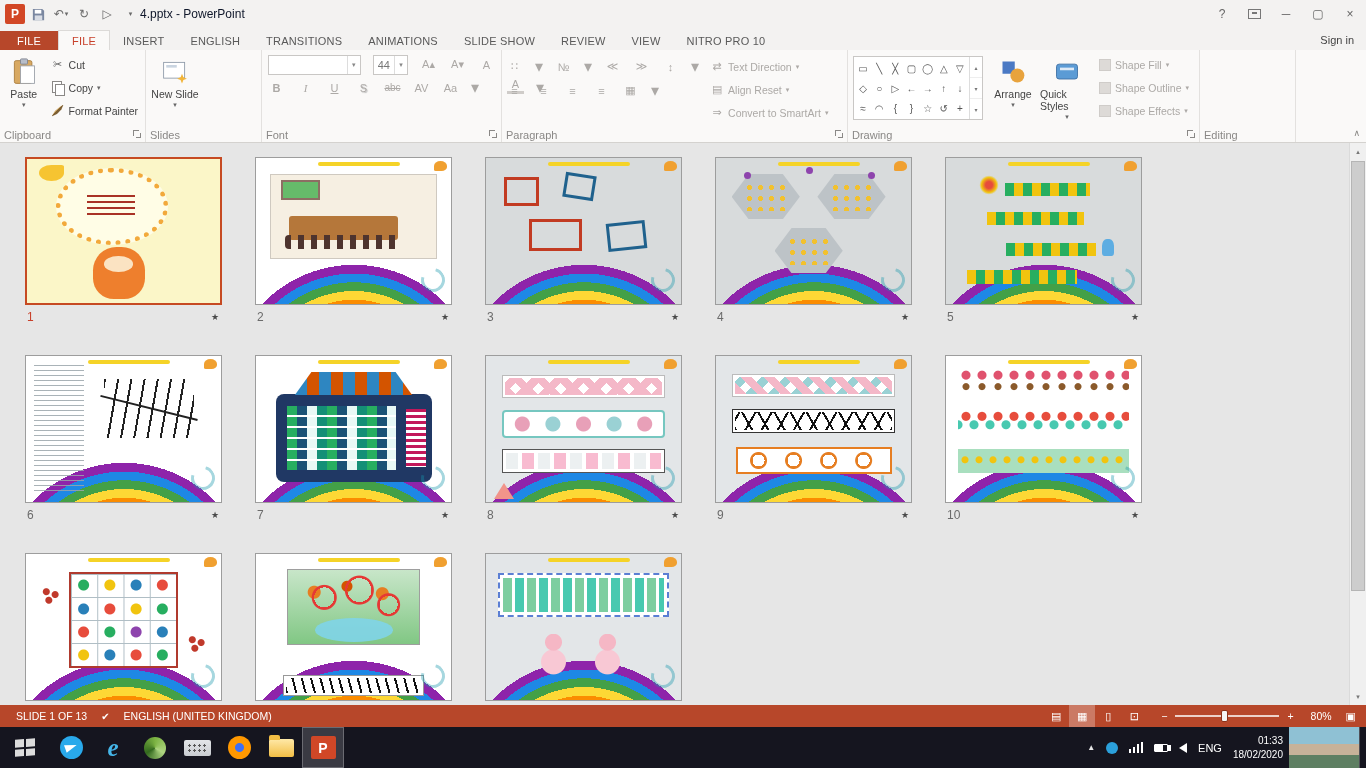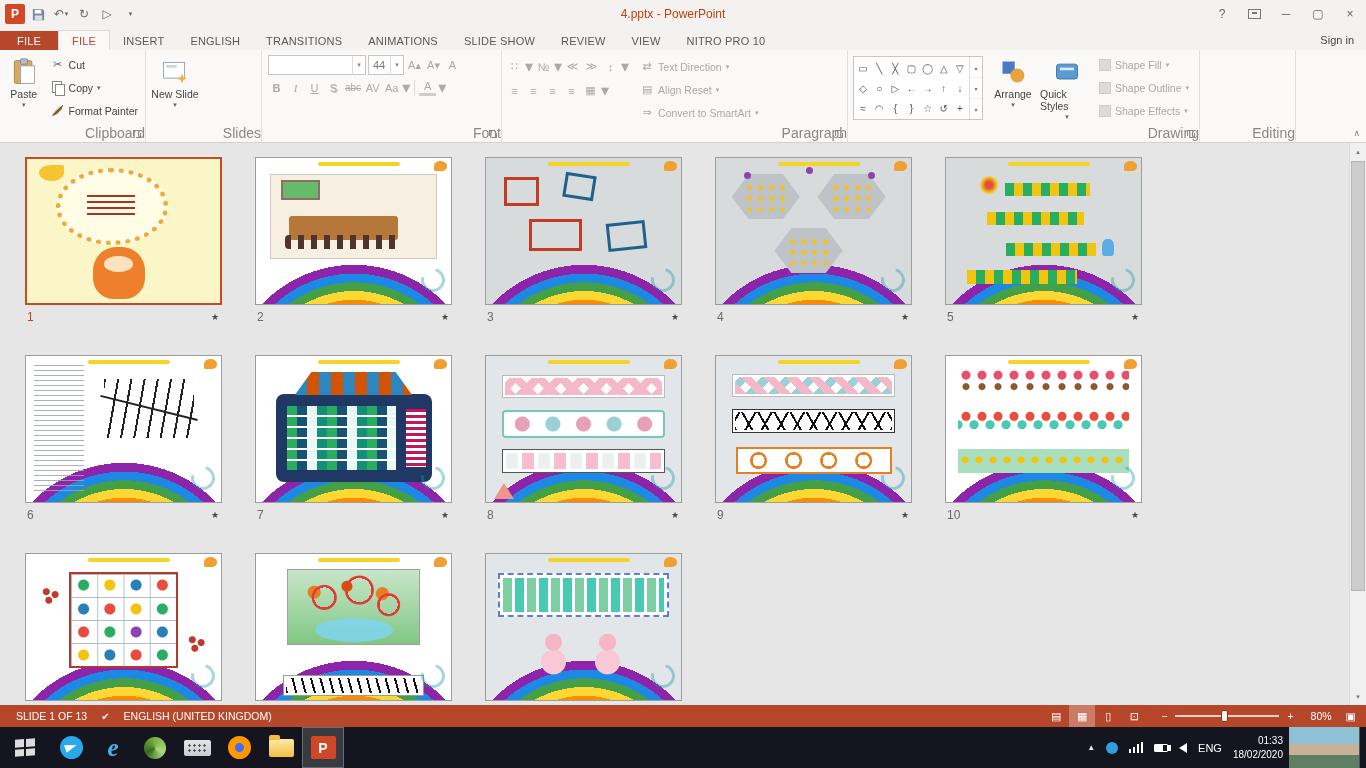--- a/index.html
+++ b/index.html
@@ -8,38 +8,38 @@
   .window { position:relative; width:1366px; height:768px; }
 
   
   .titlebar { height:28px; background:#F3F2F1; display:flex; align-items:center; }
   .qat { display:flex; align-items:center; gap:3px; padding-left:5px; }
   .applogo { width:20px; height:20px; background:#D24726; color:#fff; font-size:12px; font-weight:bold;
              display:flex; align-items:center; justify-content:center; border-radius:2px; }
   .qbtn { min-width:20px; height:20px; display:flex; align-items:center; justify-content:center;
           font-size:12px; color:#6A6A6A; }
   .qbtn .dd { font-size:7px; margin-left:1px; color:#6A6A6A; }
-  .wtitle { flex:1; text-align:center; font-size:12px; color:#c2410c; }
+  .wtitle { flex:1; font-size:12px; color:#0f172a; }
   .winctrl { display:flex; height:28px; }
   .wc { width:32px; height:28px; display:flex; align-items:center; justify-content:center; font-size:12px; color:#666; }
   .ribbon-opts { width:13px; height:10px; border:1px solid #777; position:relative; }
   .ribbon-opts::after { content:""; position:absolute; left:3px; top:2px; width:5px; height:3px; border-top:2px solid #777; }
 
   
   .tabrow { height:22px; background:#F3F2F1; display:flex; align-items:flex-end; position:relative; }
   .tab { padding:4px 13px 3px; font-size:11px; color:#595959; letter-spacing:.2px; white-space:nowrap; }
   .tab.file { background:#B7472A; color:#fff; padding:4px 17px 3px; }
   .tab.active { background:#FAF9F8; color:#C8412B; border:1px solid #DCDAD8; border-bottom:none; }
   .signin { position:absolute; right:12px; bottom:4px; font-size:11px; color:#444; }
 
   
   .ribbon { height:93px; background:#FAF9F8; border-bottom:1px solid #D4D2CF; display:flex; position:relative; overflow:hidden; }
   .group { position:relative; border-right:1px solid #E3E1DF; padding:3px 2px 15px; flex-shrink:0; }
   .gbody { display:flex; height:75px; }
-  .glabel { position:absolute; bottom:1px; left:16px; right:0; text-align:right; font-size:14px; color:#8A8886; }
+  .glabel { position:absolute; bottom:1px; left:4px; right:0; text-align:left; font-size:11px; color:#8A8886; }
   .launcher { position:absolute; right:3px; bottom:3px; width:9px; height:9px; }
   .launcher::before { content:""; position:absolute; left:0; top:0; width:5px; height:5px; border-left:1px solid #8A8886; border-top:1px solid #8A8886; }
   .launcher::after { content:""; position:absolute; right:1px; bottom:1px; width:4px; height:4px; border-right:1px solid #8A8886; border-bottom:1px solid #8A8886; }
 
   .bigbtn { width:54px; display:flex; flex-direction:column; align-items:center; padding-top:3px;
             font-size:10.5px; color:#444; text-align:left; line-height:1.15; }
   .bigbtn .bicon { height:32px; display:flex; align-items:center; }
   .bigbtn .dd { font-size:7px; color:#666; margin-top:1px; }
   .stack { display:flex; flex-direction:column; justify-content:flex-start; }
   .sbtn { display:flex; align-items:center; gap:4px; height:23px; padding:0 5px; font-size:10.5px; color:#444; white-space:nowrap; }
@@ -55,21 +55,21 @@
   .icon-copy::before { left:0; top:0; } .icon-copy::after { left:3px; top:3px; }
   .icon-brush { width:12px; height:12px; background:linear-gradient(135deg,#C9A25E 0 45%,#7D5F33 45% 60%,#4C3B1F 60%);
                 clip-path:polygon(0 100%,28% 55%,70% 18%,100% 0,82% 42%,45% 80%); }
   .icon-find { width:12px; height:12px; position:relative; }
   .icon-find::before { content:""; position:absolute; left:0; top:0; width:7px; height:7px; border:2px solid #4E5B6E; border-radius:50%; }
   .icon-find::after { content:""; position:absolute; right:0; bottom:0; width:2px; height:5px; background:#4E5B6E; transform:rotate(-45deg); }
   .icon-sq { width:12px; height:12px; border:1px solid #B8B5B2; background:#DDDAD7; }
 
   
   .fontcol { display:flex; flex-direction:column; gap:3px; padding:2px 4px; }
-  .frow { display:flex; align-items:center; gap:2px; }
+  .frow { display:flex; gap:12px; }
   .combo { height:20px; background:#fff; border:1px solid #C9C7C5; display:flex; align-items:center; font-size:11px; color:#777; }
   .combo .cval { flex:1; padding:0 4px; }
   .combo .carr { width:13px; align-self:stretch; border-left:1px solid #DDD; display:flex; align-items:center; justify-content:center; font-size:7px; color:#888; }
   .font-name { width:98px; } .font-size { width:36px; }
   .fbtn { min-width:17px; height:19px; display:flex; align-items:center; justify-content:center; font-size:11px; color:#9B9896; padding:0 1px; }
   .fbtn.b { font-weight:bold; } .fbtn.i { font-style:italic; font-family:"Liberation Serif",serif; }
   .fbtn.u { text-decoration:underline; } .fbtn.sh { text-shadow:1px 1px 1px #BBB; }
   .fbtn.st { text-decoration:line-through; font-size:10px; }
   .fbtn.fc { border-bottom:3px solid #C00; line-height:1; height:16px; }
   .vdiv { width:1px; height:16px; background:#DDDAD7; margin:0 2px; }

